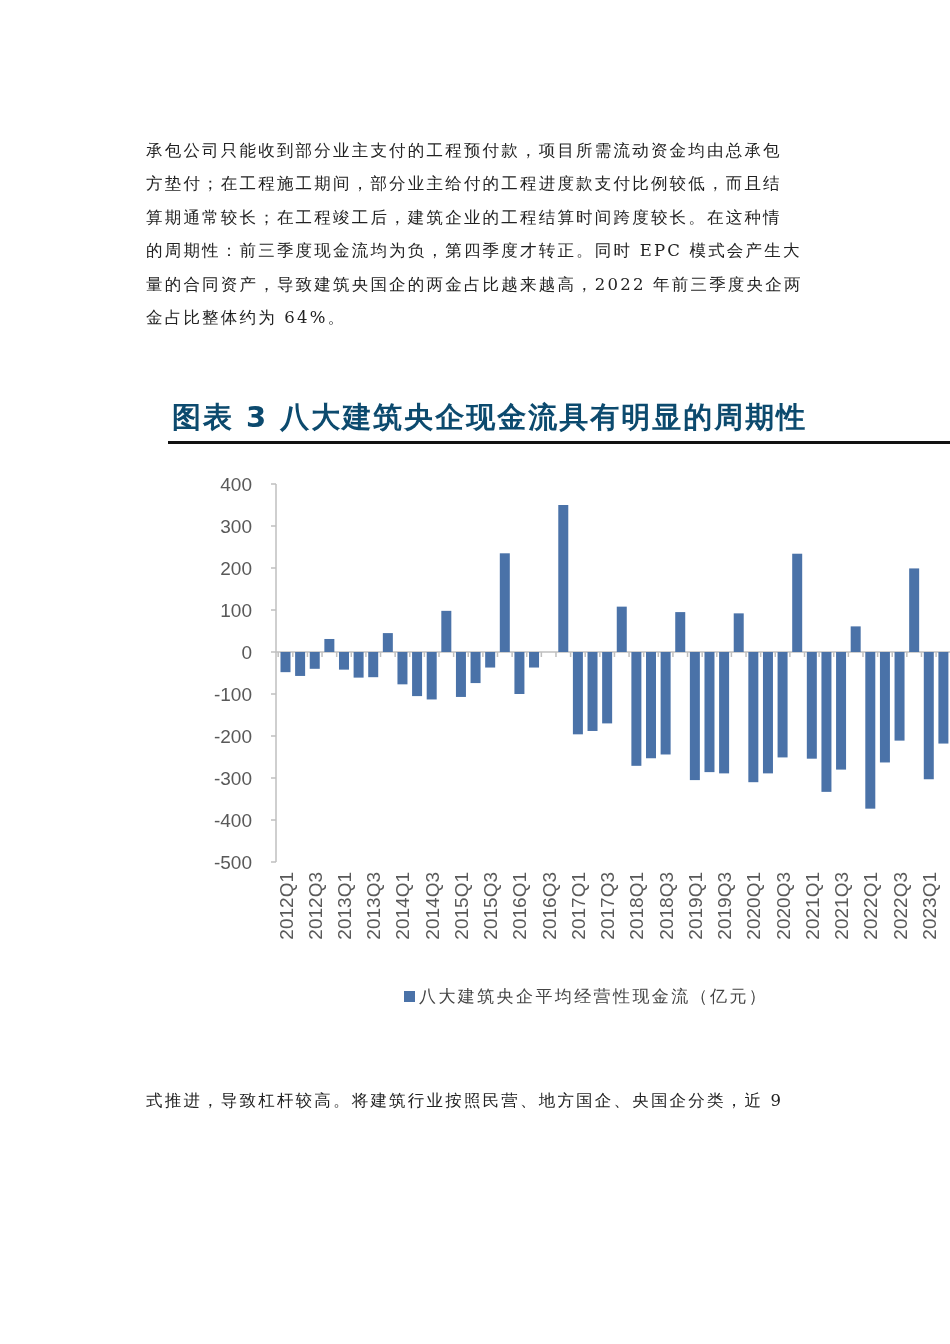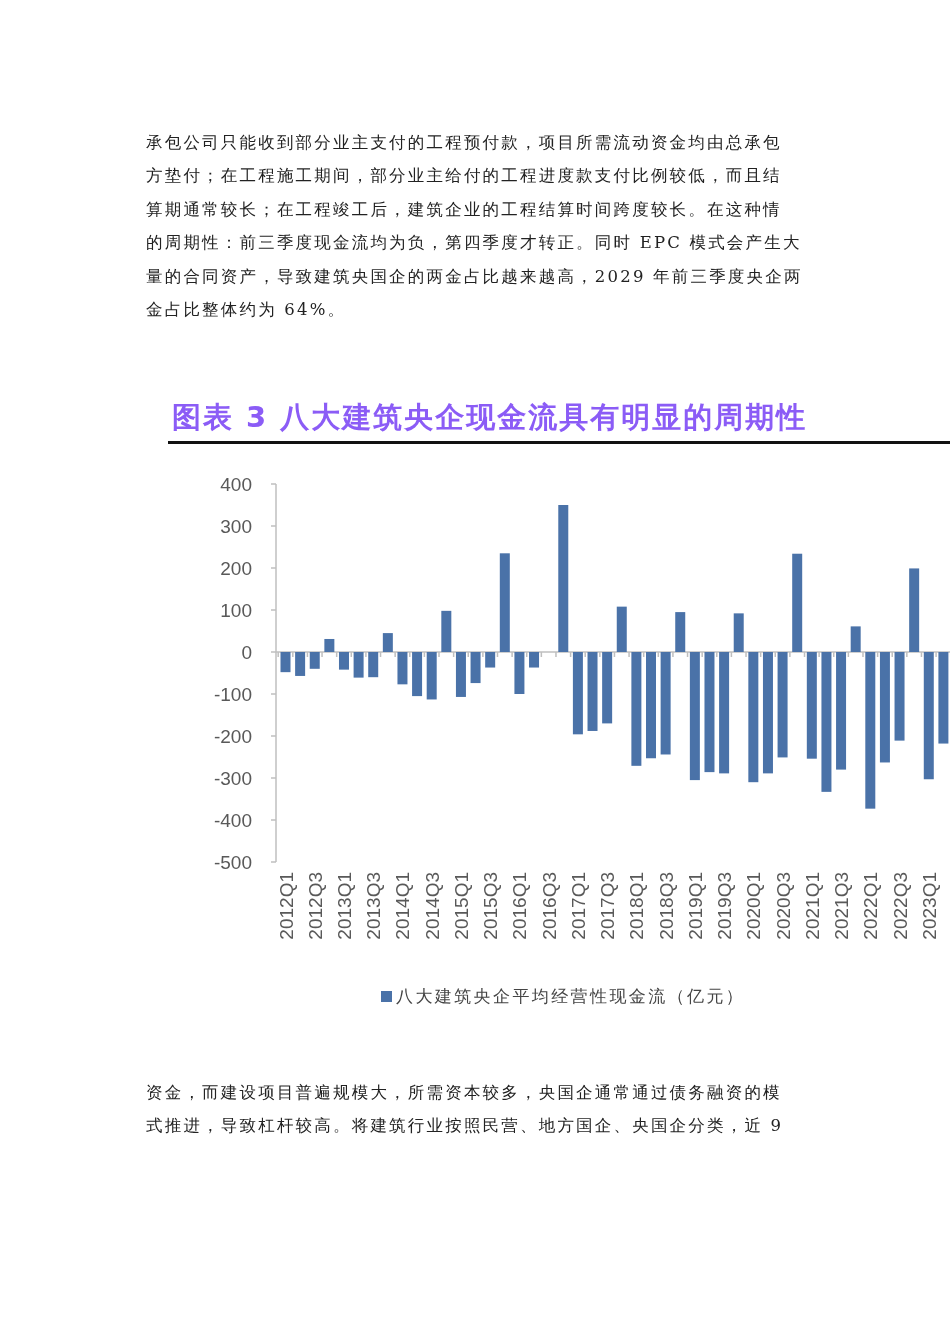--- a/index.html
+++ b/index.html
@@ -1,41 +1,41 @@
 <!DOCTYPE html>
 <html><head>
 <meta charset="utf-8">
 <style>
   html, body { margin:0; padding:0; background:#ffffff; }
   body { width:950px; height:1344px; position:relative; overflow:hidden;
          font-family: "DejaVu Serif", "Liberation Serif", serif; color:#222; }
   .para { position:absolute; left:146px; width:660px; font-size:16.5px; line-height:33.4px;
-          letter-spacing:2.2px; text-align:justify; }
+          letter-spacing:2.2px; text-align:justify;margin-top:8px; }
   .para span { display:block; white-space:nowrap; }
   #p1 { top:126px; }
   #p2 { top:1076px; }
   .fig-title { position:absolute; left:172px; top:398px; font-family:"DejaVu Sans","Liberation Sans",sans-serif;
-               font-weight:bold; font-size:29px; letter-spacing:2px; color:#8b5cf6; }
+               font-weight:bold; font-size:29px; letter-spacing:2px; color:#0c4a6e; }
   .fig-rule { position:absolute; left:168px; top:441px; width:782px; height:3px; background:#111; }
   .chart { position:absolute; left:0; top:0; }
   .ytick { font-family:"Liberation Sans","DejaVu Sans",sans-serif; font-size:19px; fill:#595959; }
   .xtick { font-family:"Liberation Sans","DejaVu Sans",sans-serif; font-size:19px; fill:#595959; }
-  .legend { position:absolute; left:381px; top:985px; font-size:17px; letter-spacing:2.4px; color:#444;
+  .legend { position:absolute; left:404px; top:985px; font-size:17px; letter-spacing:2.4px; color:#444;
             display:flex; align-items:center; }
   .legend-swatch { width:11px; height:11px; background:#4A72A8; margin-right:4px; display:inline-block; }
 </style>
 </head>
 <body>
 
 <div id="p1" class="para">
   <span>承包公司只能收到部分业主支付的工程预付款，项目所需流动资金均由总承包</span>
   <span>方垫付；在工程施工期间，部分业主给付的工程进度款支付比例较低，而且结</span>
   <span>算期通常较长；在工程竣工后，建筑企业的工程结算时间跨度较长。在这种情</span>
   <span>的周期性：前三季度现金流均为负，第四季度才转正。同时 EPC 模式会产生大</span>
-  <span>量的合同资产，导致建筑央国企的两金占比越来越高，2029 年前三季度央企两</span>
+  <span>量的合同资产，导致建筑央国企的两金占比越来越高，2022 年前三季度央企两</span>
   <span>金占比整体约为 64%。</span>
 </div>
 
 <div class="fig-title">图表 3 八大建筑央企现金流具有明显的周期性</div>
 <div class="fig-rule"></div>
 
 <svg id="chart" class="chart" width="950" height="1344">
     <line x1="276" y1="484" x2="276" y2="862" stroke="#BFBFBF" stroke-width="1.5"></line>
     <line x1="271" y1="484" x2="276" y2="484" stroke="#BFBFBF" stroke-width="1.5"></line>
     <text x="252" y="491" text-anchor="end" class="ytick">400</text>
@@ -174,15 +174,14 @@
     <text x="0" y="0" class="xtick" text-anchor="end" transform="translate(906.54,872) rotate(-90)">2022Q3</text>
     <text x="0" y="0" class="xtick" text-anchor="end" transform="translate(935.78,872) rotate(-90)">2023Q1</text>
   </svg>
 
 <div class="legend">
   <span class="legend-swatch"></span>
   <span>八大建筑央企平均经营性现金流（亿元）</span>
 </div>
 
 <div id="p2" class="para">
-  <span>资金，而建设项目普遍规模大，所需资本较多，央国企通常通过债务融资的模</span>
   <span>式推进，导致杠杆较高。将建筑行业按照民营、地方国企、央国企分类，近 9</span>
 </div>
 
 </body></html>

